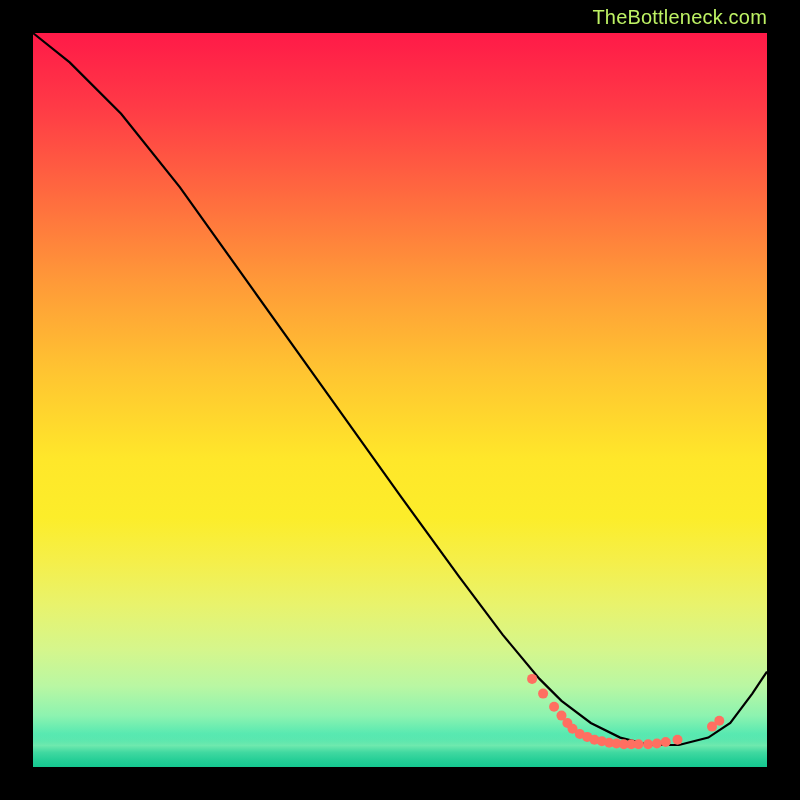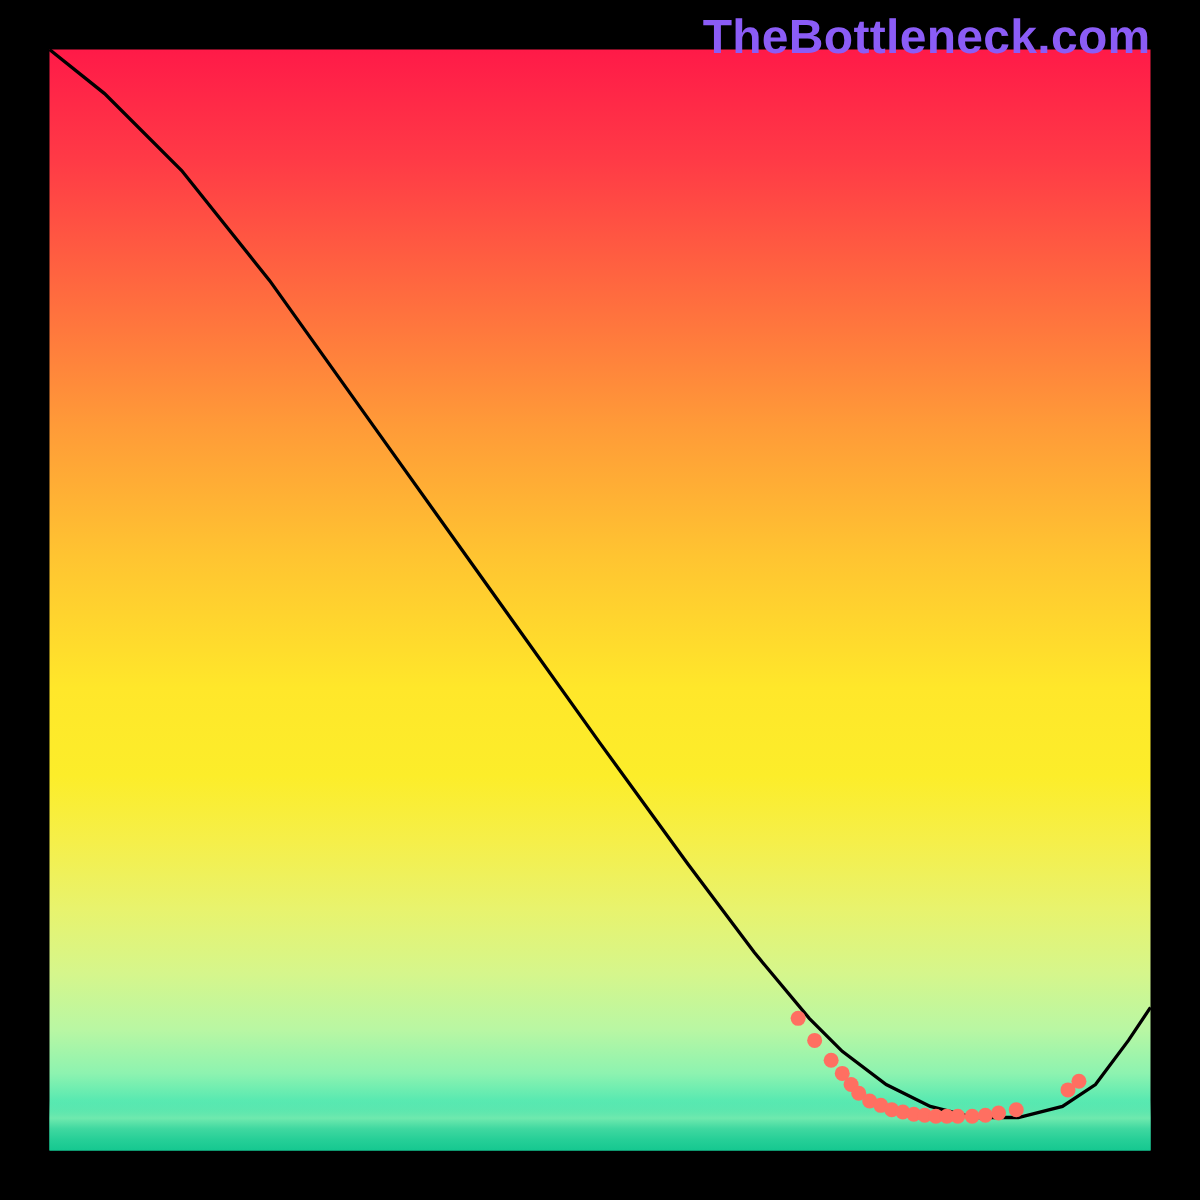--- a/index.html
+++ b/index.html
@@ -56,24 +56,24 @@
       #6fe9ae 55%,
       #3fd8a0 70%,
       #26cf97 85%,
       #15c890 100%);
     pointer-events: none;
   }
   .watermark {
     position: absolute;
     top: 6px;
     right: 33px;
-    color: #8b5cf6;
-    font-size: 32px;
+    color: #bef264;
+    font-size: 20px;
     letter-spacing: 0.2px;
-    font-weight: 700;
+    font-weight: 400;
   }
   svg.curve {
     position: absolute;
     top: 33px;
     left: 33px;
     width: 734px;
     height: 734px;
     overflow: visible;
   }
 </style>

